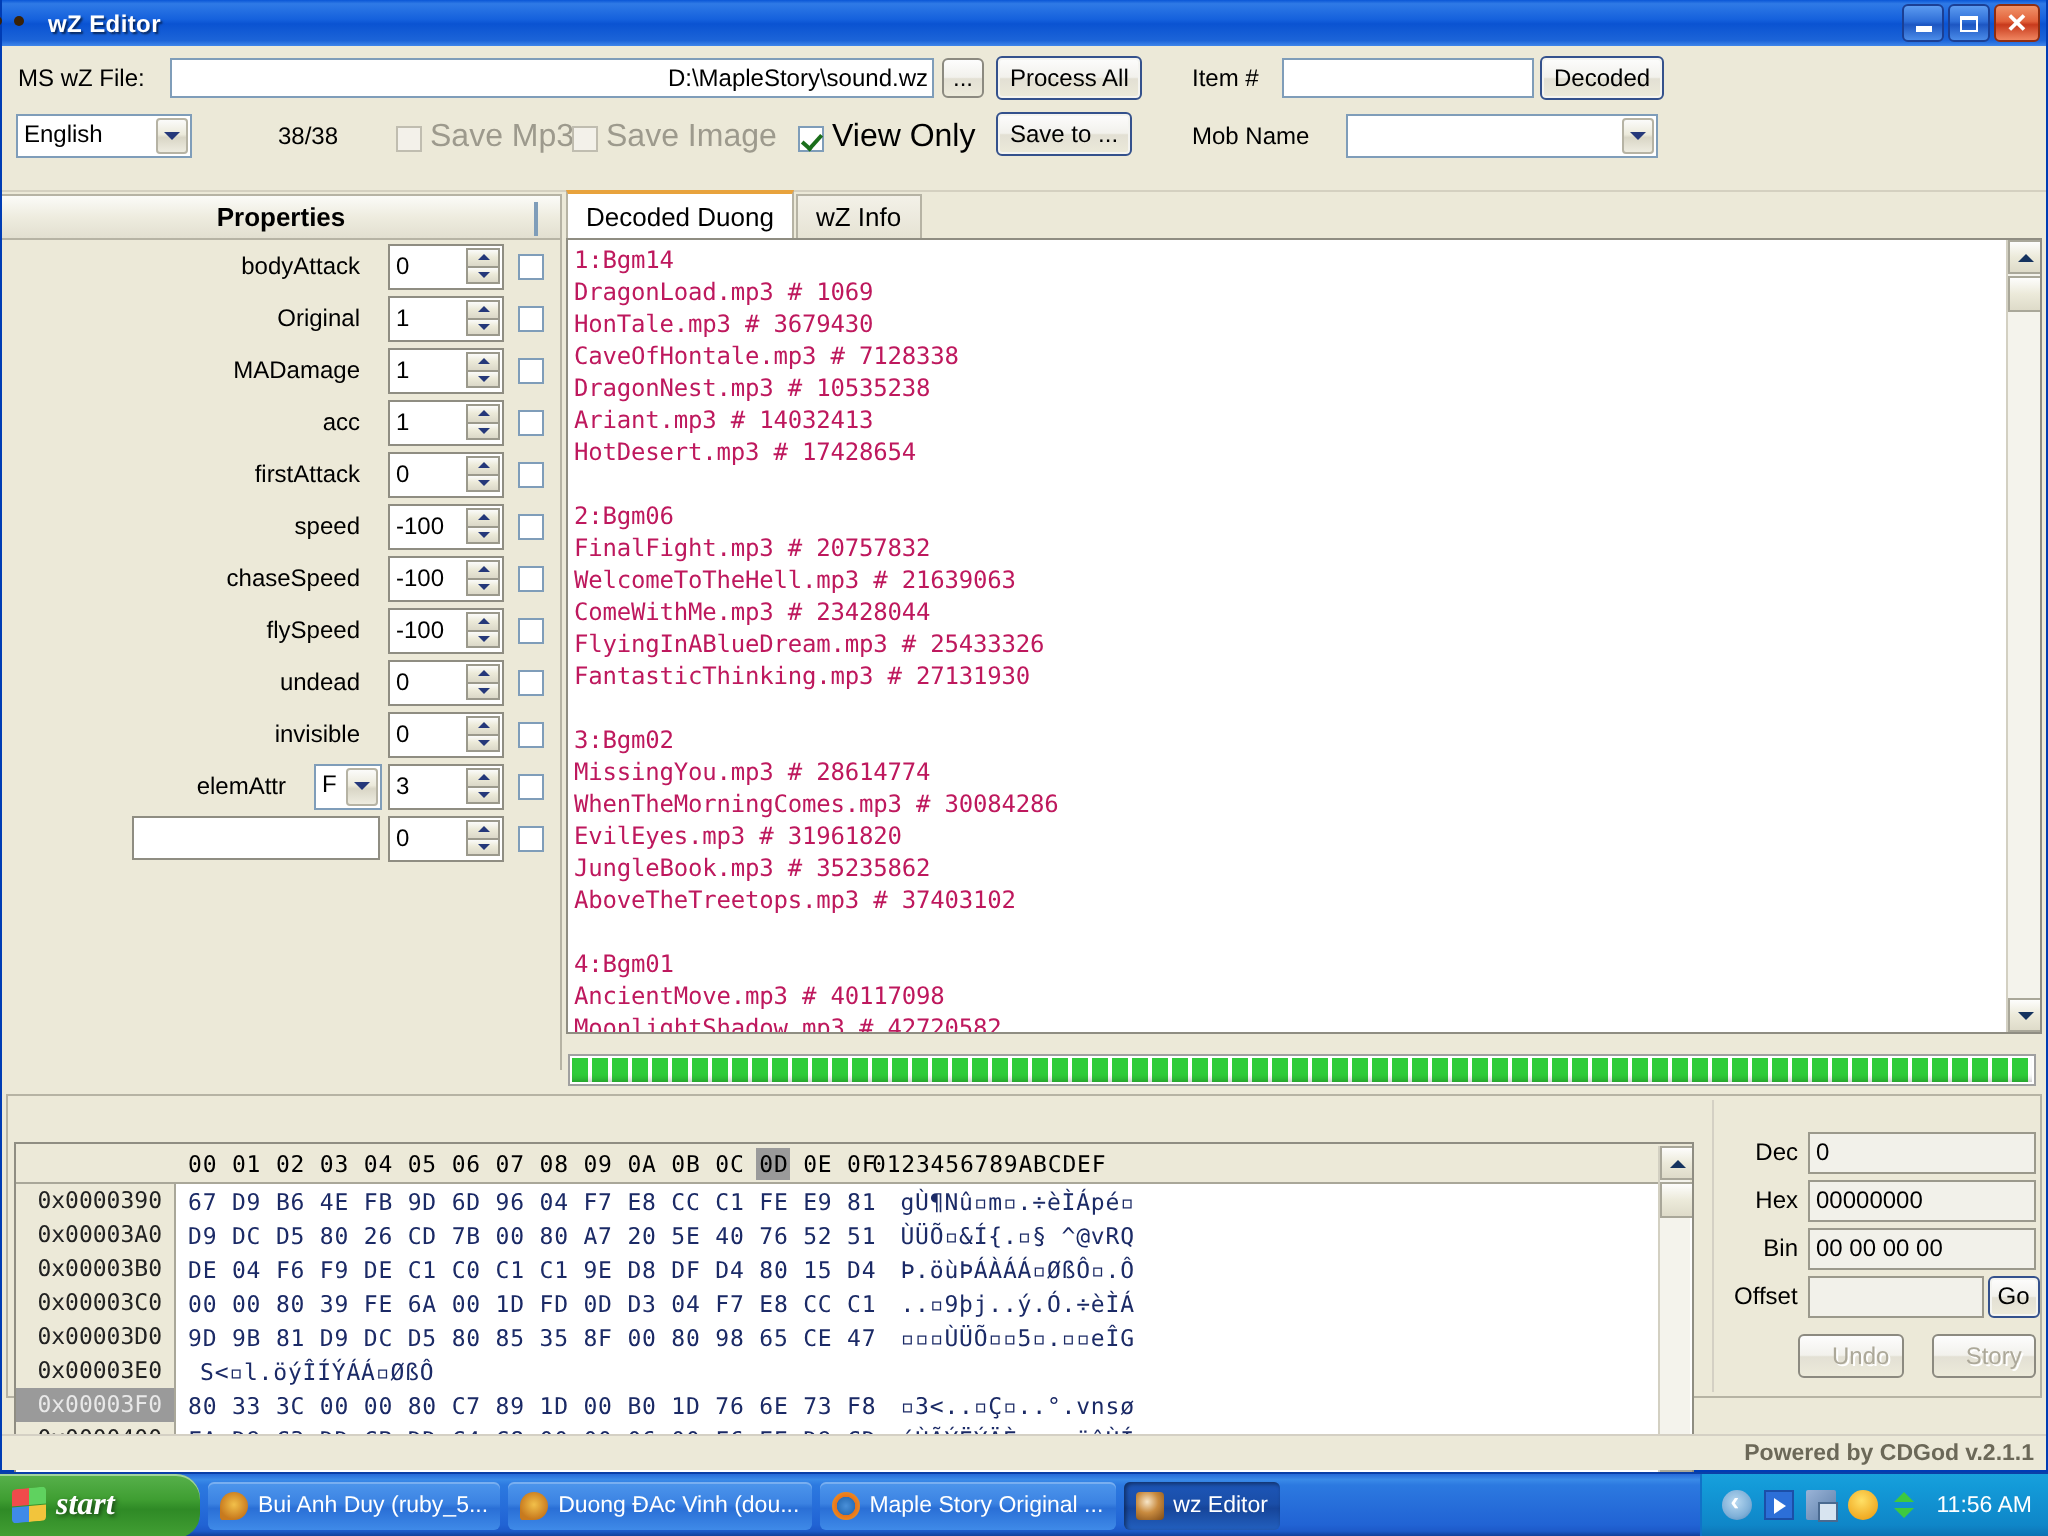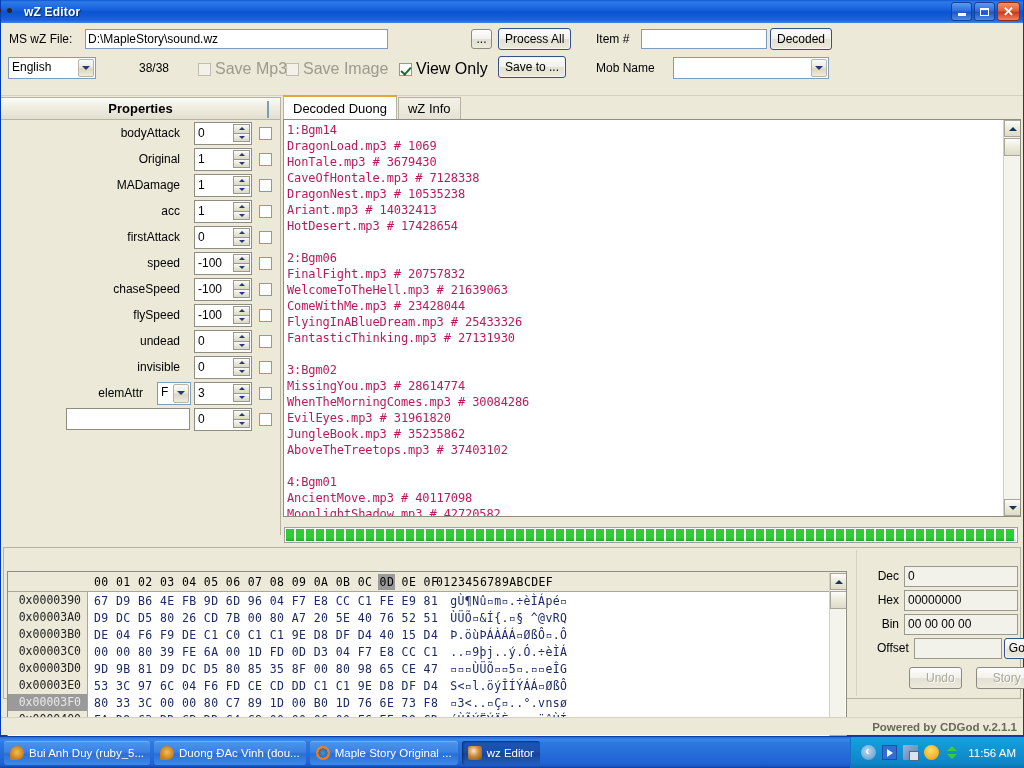--- a/index.html
+++ b/index.html
@@ -315,21 +315,21 @@
   #hexscroll {
     position: absolute; right: 1px; top: 1px; bottom: 1px; width: 16px;
     background: #f0efe8;
   }
 
   
   #inspector {
     position: absolute; left: 852px; top: 2px; right: 2px; bottom: 2px;
     background: #ece9d8; border-left: 1px solid #d4d0c4;
   }
-  .insp-row { display: flex; align-items: center; height: 24px; margin-left: 20px; justify-content: space-between; }
+  .insp-row { display: flex; align-items: center; height: 24px; margin-left: 10px; justify-content: space-between; }
   .insp-lab { width: 44px; text-align: right; padding-right: 5px; font-size: 12px; }
   .insp-in {
     border: 1px solid #9b998c; background: #f2f1ea; height: 21px;
     font-size: 12px; padding: 1px 3px; color: #000; line-height: 17px;
     font-family: "Liberation Sans", sans-serif;
   }
 
   #statusbar {
     position: absolute; left: 0; right: 0; bottom: 0; height: 18px;
     background: #ece9d8; border-top: 1px solid #d4d0c4;
@@ -461,21 +461,21 @@
         </span>
       <span class="tbbtn close">
           <span class="g">✕</span>
         </span>
     </span>
   </div>
 
   <div id="toolbar">
     <div class="tb-row" style="top:5px;">
       <span class="lbl" style="position:absolute;left:8px;top:4px;">MS wZ File:</span>
-      <input class="txtin" style="position: absolute; left: 84px; top: 1px; width: 303px;" value="D:\MapleStory\sound.wz">
+      <input class="txtin" style="position: absolute; left: 84px; top: 1px; width: 382px; text-align: right;" value="D:\MapleStory\sound.wz">
       <button class="btn sm" style="position:absolute;left:470px;top:1px;width:21px;">...</button>
       <button class="btn dark" style="position:absolute;left:497px;top:0px;">Process All</button>
       <span class="lbl" style="position:absolute;left:595px;top:4px;">Item #</span>
       <input class="txtin" style="position: absolute; left: 640px; top: 1px; width: 126px;" value="">
       <button class="btn dark" style="position:absolute;left:769px;top:0px;">Decoded</button>
     </div>
     <div class="tb-row" style="top:34px;">
       <span class="cmb" style="position:absolute;left:7px;top:0px;width:88px;">
         <span class="cv">English</span>
         <span class="ca"></span>
@@ -713,36 +713,35 @@
             <span class="bytes">67 D9 B6 4E FB 9D 6D 96 04 F7 E8 CC C1 FE E9 81</span>
             <span class="ascii">gÙ¶Nû▫m▫.÷èÌÁpé▫</span>
           </div>
           <div class="hexrow">
             <span class="off">0x00003A0</span>
             <span class="bytes">D9 DC D5 80 26 CD 7B 00 80 A7 20 5E 40 76 52 51</span>
             <span class="ascii">ÙÜÕ▫&amp;Í{.▫§ ^@vRQ</span>
           </div>
           <div class="hexrow">
             <span class="off">0x00003B0</span>
-            <span class="bytes">DE 04 F6 F9 DE C1 C0 C1 C1 9E D8 DF D4 40 15 D4</span>
+            <span class="bytes">DE 04 F6 F9 DE C1 C0 C1 C1 9E D8 DF D4 80 15 D4</span>
             <span class="ascii">Þ.öùÞÁÀÁÁ▫ØßÔ▫.Ô</span>
           </div>
           <div class="hexrow">
             <span class="off">0x00003C0</span>
             <span class="bytes">00 00 80 39 FE 6A 00 1D FD 0D D3 04 F7 E8 CC C1</span>
             <span class="ascii">..▫9þj..ý.Ó.÷èÌÁ</span>
           </div>
           <div class="hexrow">
             <span class="off">0x00003D0</span>
             <span class="bytes">9D 9B 81 D9 DC D5 80 85 35 8F 00 80 98 65 CE 47</span>
             <span class="ascii">▫▫▫ÙÜÕ▫▫5▫.▫▫eÎG</span>
           </div>
           <div class="hexrow">
             <span class="off">0x00003E0</span>
-            <span class="bytes">53 3C 97 6C 04 F6 FD CE CD DD C1 C1 9E D8 DF D4</span>
             <span class="ascii">S&lt;▫l.öýÎÍÝÁÁ▫ØßÔ</span>
           </div>
           <div class="hexrow sel">
             <span class="off">0x00003F0</span>
             <span class="bytes">80 33 3C 00 00 80 C7 89 1D 00 B0 1D 76 6E 73 F8</span>
             <span class="ascii">▫3&lt;..▫Ç▫..°.vnsø</span>
           </div>
           <div class="hexrow">
             <span class="off">0x0000400</span>
             <span class="bytes">FA D9 C3 DD CB DD C4 C8 00 00 06 00 F6 EE D9 CD</span>
@@ -781,20 +780,24 @@
       </div>
     </div>
   </div>
 
   <div id="statusbar">
     <span>Powered by CDGod v.2.1.1</span>
   </div>
 </div>
 
 <div id="taskbar">
+  <div id="startbtn">
+    <span class="flag"></span>
+    <span class="slabel">start</span>
+  </div>
   <div id="taskitems" style="display:flex;align-items:center;">
       <div class="taskitem">
         <span class="ticon yahoo"></span>
         <span>Bui Anh Duy (ruby_5...</span>
       </div>
       <div class="taskitem">
         <span class="ticon yahoo"></span>
         <span>Duong ĐAc Vinh (dou...</span>
       </div>
       <div class="taskitem">

